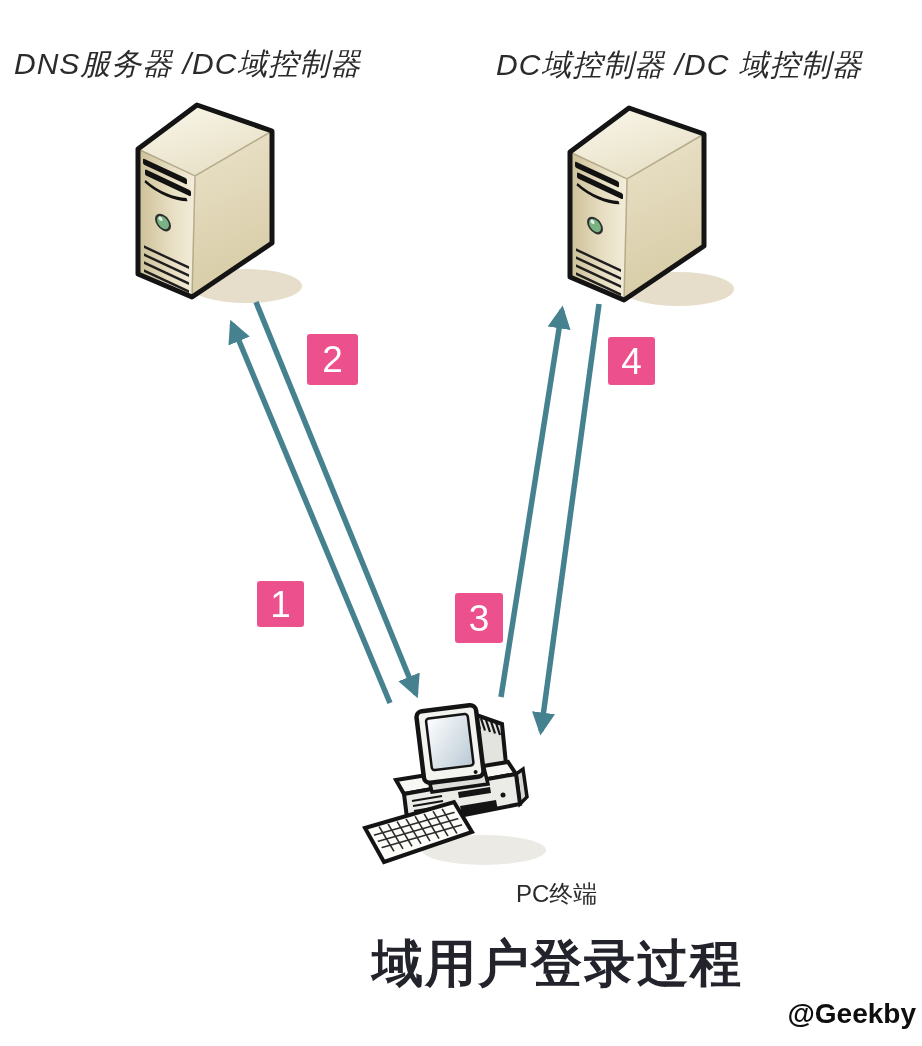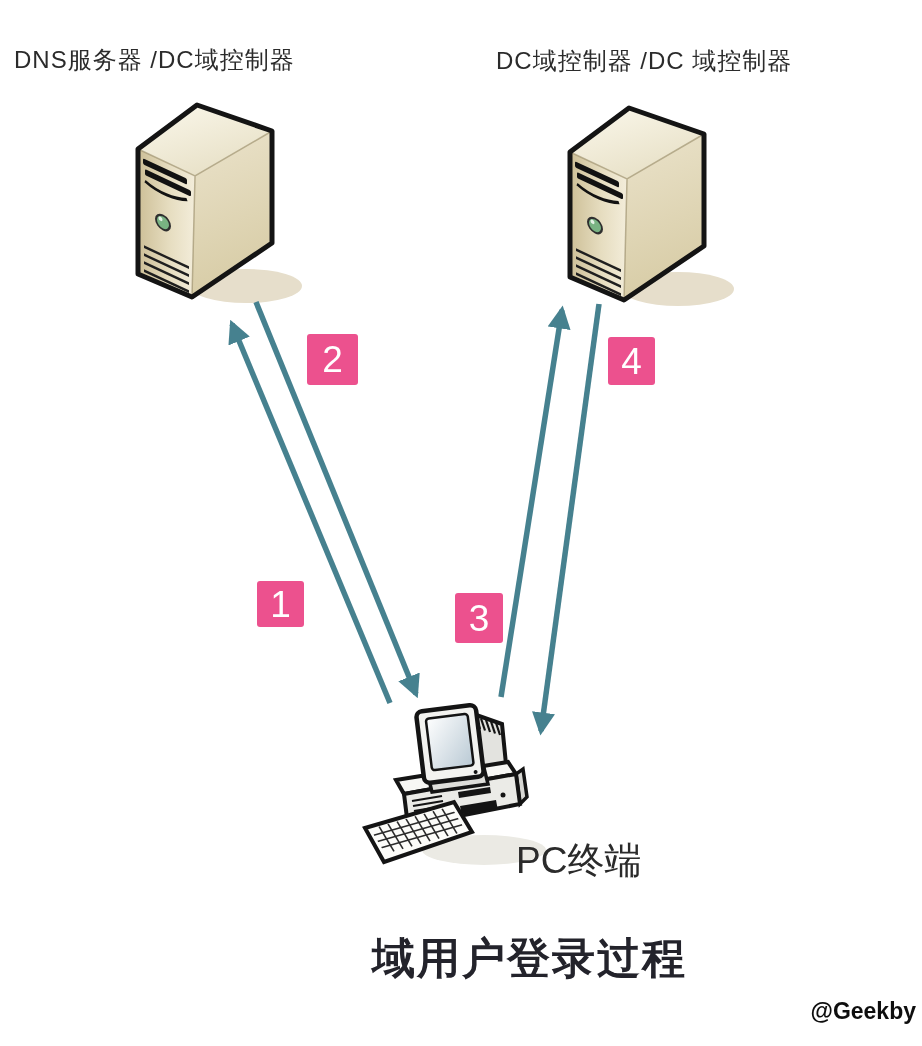--- a/index.html
+++ b/index.html
@@ -12,24 +12,24 @@
     --canvas-bg:#ffffff;
     --outline:#141414;
   }
   html,body{margin:0;padding:0;background:#fff;}
   .canvas{
     position:relative;width:922px;height:1046px;overflow:hidden;
     background:var(--canvas-bg);
     font-family:"Liberation Sans","DejaVu Sans",sans-serif;
   }
   .art{position:absolute;left:0;top:0;width:922px;height:1046px;}
-  .lbl{position:absolute;color:var(--label-text);font-size:24px;letter-spacing:1px;white-space:nowrap;}
-  .pc-lbl{position:absolute;color:var(--label-text);font-size:37px;white-space:nowrap;}
-  .title{position:absolute;color:var(--title-text);font-size:43px;font-weight:700;letter-spacing:2px;white-space:nowrap;}
-  .watermark{position:absolute;color:var(--watermark-text);font-size:23px;font-weight:700;white-space:nowrap;}
+  .lbl{position:absolute;color:var(--label-text);font-size:30px;letter-spacing:1px;white-space:nowrap;font-style:italic;}
+  .pc-lbl{position:absolute;color:var(--label-text);font-size:24px;white-space:nowrap;margin-top:42px;}
+  .title{position:absolute;color:var(--title-text);font-size:51px;font-weight:700;letter-spacing:2px;white-space:nowrap;}
+  .watermark{position:absolute;color:var(--watermark-text);font-size:28px;font-weight:700;white-space:nowrap;}
   .badge{
     position:absolute;display:flex;align-items:center;justify-content:center;
     background:var(--badge-bg);color:var(--badge-text);
     font-size:37px;font-weight:300;border-radius:3px;line-height:1;
   }
 </style>
 </head>
 <body>
 
 <div class="canvas">

